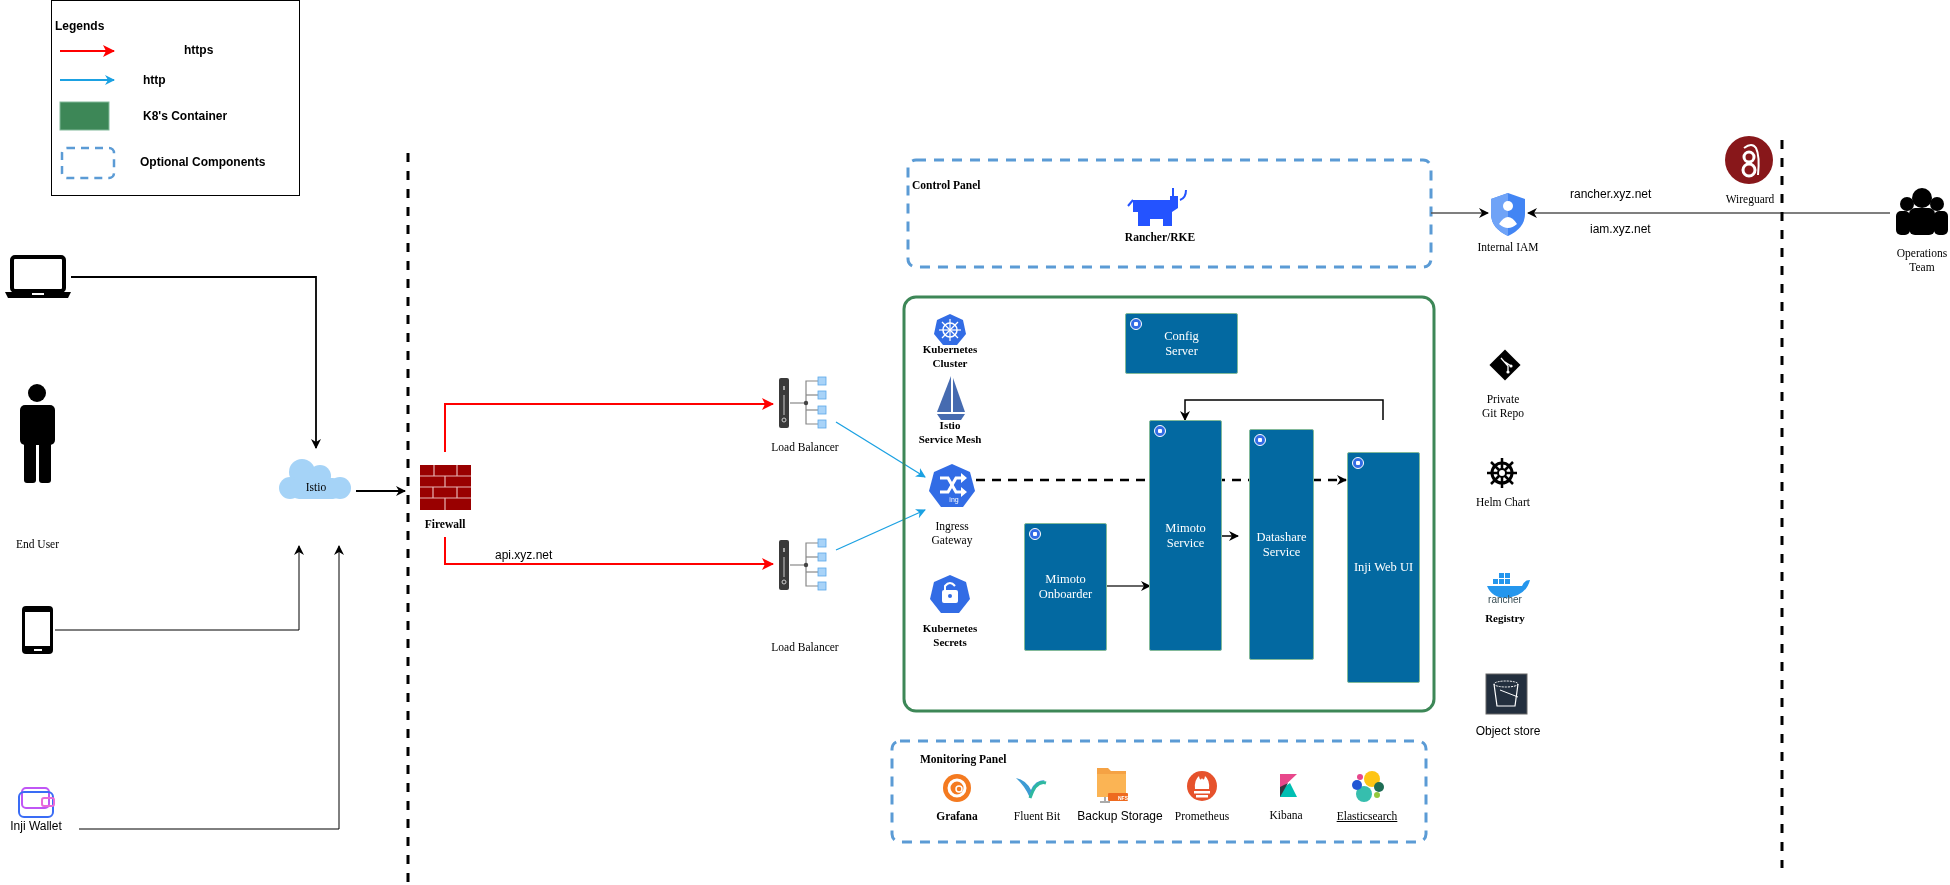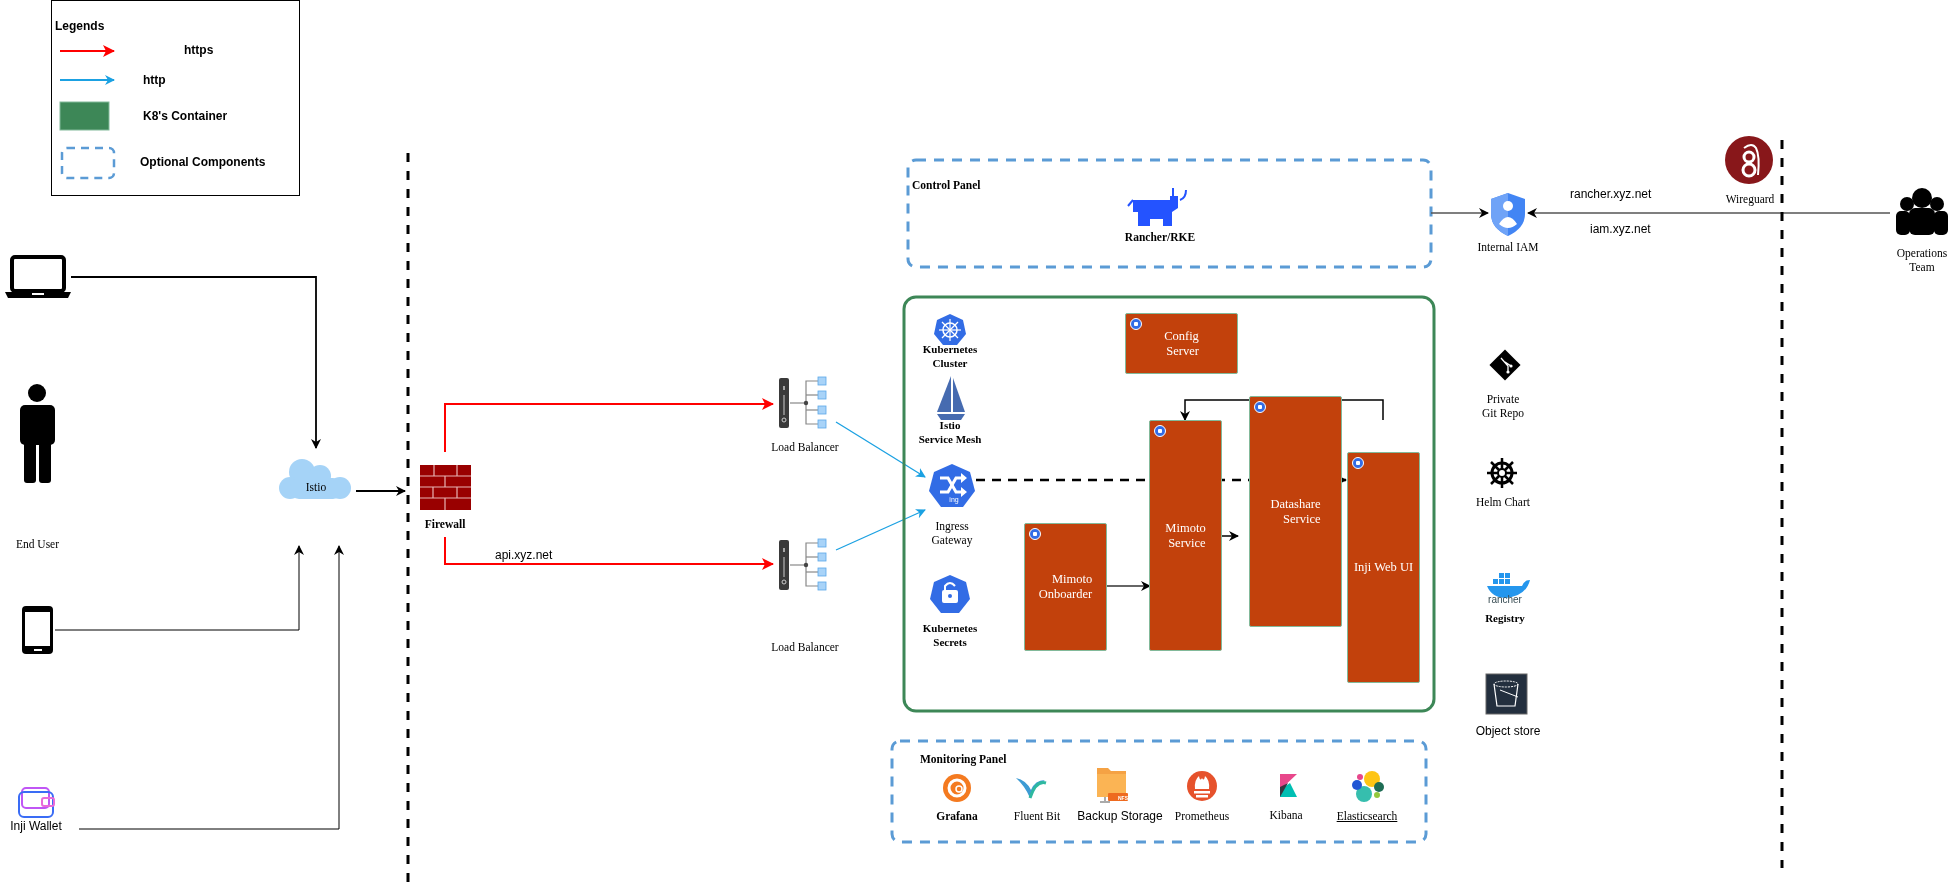--- a/index.html
+++ b/index.html
@@ -5,22 +5,22 @@
   html, body { margin:0; padding:0; background:#ffffff; }
   body { width:1950px; height:885px; position:relative; overflow:hidden;
          font-family:"Liberation Serif", serif; color:#000; }
   svg#canvas { position:absolute; left:0; top:0; }
   .lbl { position:absolute; font-family:"Liberation Serif", serif; font-size:11.5px; text-align:center; line-height:14px; white-space:pre-line; }
   .lbl.b { font-weight:bold; }
   .lbl.sans { font-family:"Liberation Sans", sans-serif; font-size:12px; }
   .legend-box { position:absolute; left:51px; top:0px; width:249px; height:196px; border:1.5px solid #000; box-sizing:border-box; }
   .legend-title { position:absolute; left:55px; top:19px; font-family:"Liberation Sans", sans-serif; font-weight:bold; font-size:12px; }
   .legend-label { position:absolute; font-family:"Liberation Sans", sans-serif; font-weight:bold; font-size:12px; }
-  .k8s-box { position:absolute; background:#c2410c; border:1px solid #82b99a; border-radius:2px; color:#fff; box-sizing:border-box;
-             display:flex; align-items:center; justify-content:center; text-align:right; font-family:"Liberation Serif", serif; font-size:12.5px; line-height:15px; white-space:pre-line; }
+  .k8s-box { position:absolute; background:#0369a1; border:1px solid #82b99a; border-radius:2px; color:#fff; box-sizing:border-box;
+             display:flex; align-items:center; justify-content:center; text-align:center; font-family:"Liberation Serif", serif; font-size:12.5px; line-height:15px; white-space:pre-line; }
   .k8s-badge { position:absolute; left:4px; top:4px; width:12px; height:12px; border-radius:50%; background:#326ce5; border:1px solid #fff; box-sizing:border-box; }
   .k8s-badge::after { content:""; position:absolute; left:3px; top:3px; width:4px; height:4px; background:#fff; border-radius:1px; }
 </style>
 </head>
 <body>
 
 <svg id="canvas" width="1950" height="885" viewBox="0 0 1950 885">
   <defs>
     <marker id="ah-black" markerWidth="10" markerHeight="10" refX="9" refY="5" orient="auto" markerUnits="userSpaceOnUse">
       <path d="M0,0 L10,5 L0,10 L3,5 Z" fill="#000"></path>
@@ -331,21 +331,21 @@
 <div class="k8s-box" style="left:1024px; top:523px; width:83px; height:128px;">
   <span class="k8s-badge"></span>
   <span>Mimoto
 Onboarder</span>
 </div>
 <div class="k8s-box" style="left:1149px; top:420px; width:73px; height:231px;">
   <span class="k8s-badge"></span>
   <span>Mimoto
 Service</span>
 </div>
-<div class="k8s-box" style="left:1249px; top:396px; width:93px; height:231px;">
+<div class="k8s-box" style="left:1249px; top:429px; width:65px; height:231px;">
   <span class="k8s-badge"></span>
   <span>Datashare
 Service</span>
 </div>
 <div class="k8s-box" style="left:1347px; top:420px; width:73px; height:231px;margin-top:32px;">
   <span class="k8s-badge"></span>
   <span>Inji Web UI</span>
 </div>
 
 <div class="lbl" style="left:1463px; top:392px; width:80px;">Private

